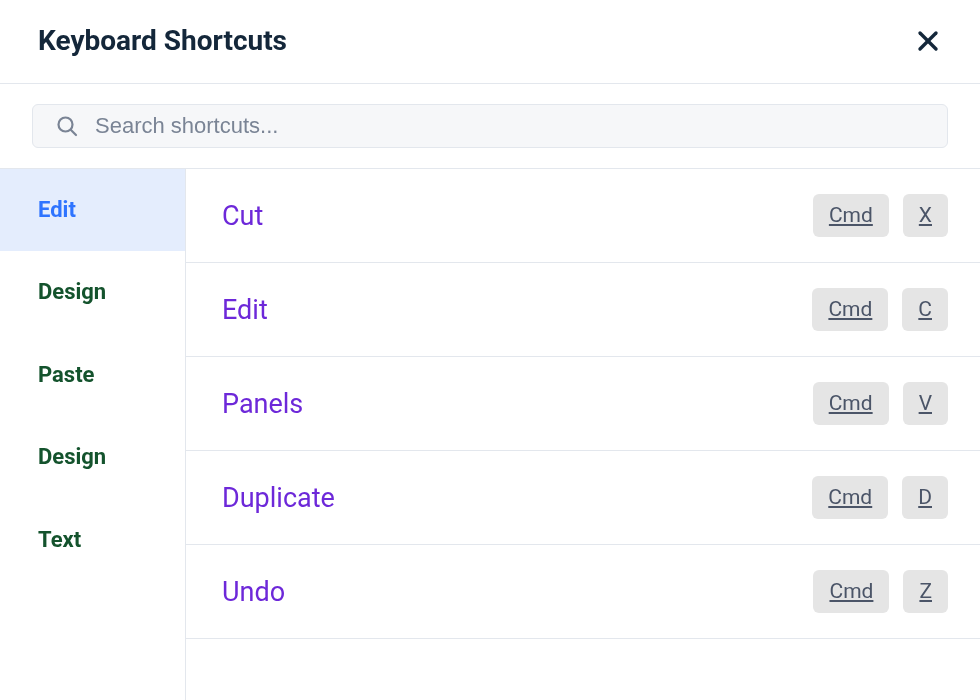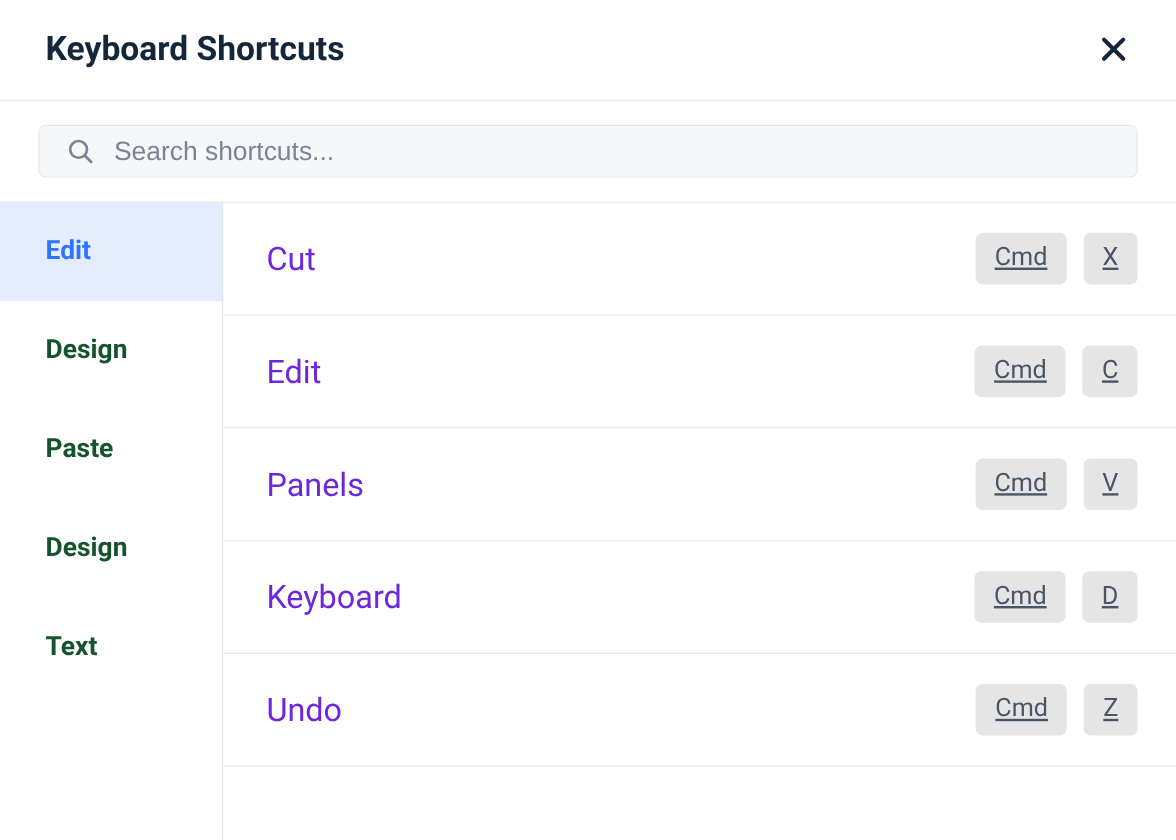--- a/index.html
+++ b/index.html
@@ -196,21 +196,21 @@
 
       <div class="row">
         <div class="row-label">Panels</div>
         <div class="keys">
           <span class="key">Cmd</span>
           <span class="key">V</span>
         </div>
       </div>
 
       <div class="row">
-        <div class="row-label">Keyboard</div>
+        <div class="row-label">Duplicate</div>
         <div class="keys">
           <span class="key">Cmd</span>
           <span class="key">D</span>
         </div>
       </div>
 
       <div class="row">
         <div class="row-label">Undo</div>
         <div class="keys">
           <span class="key">Cmd</span>

